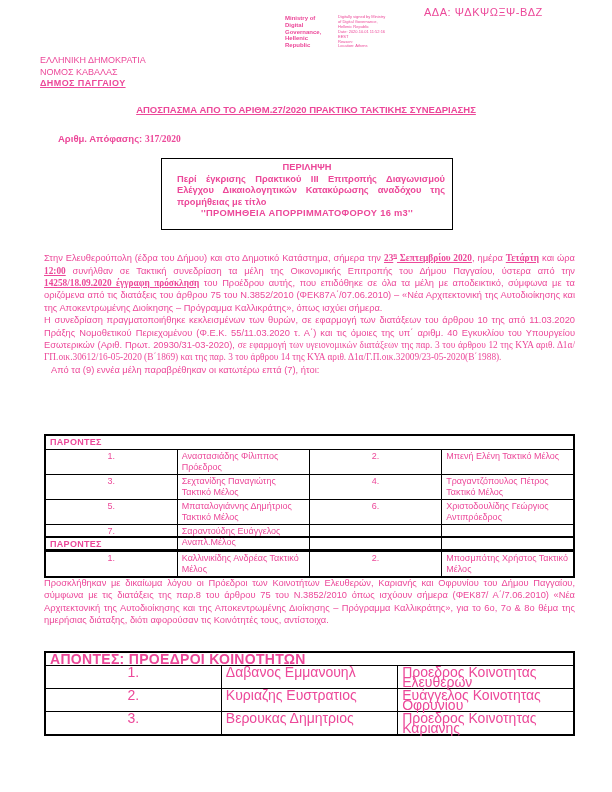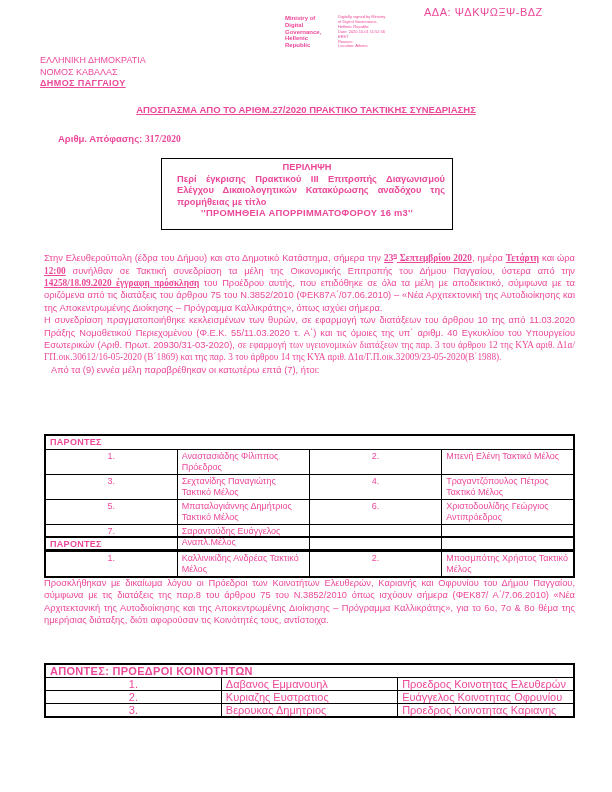--- a/index.html
+++ b/index.html
@@ -36,21 +36,21 @@
   .main-text sup { font-size:6.5px; }
   .p3 { text-align:left; text-indent:7px; }
   
   table { border-collapse:collapse; table-layout:fixed; width:531px; font-size:9px; }
   table, .tbl-outer { border:2px solid #000; }
   td { border:1px solid #000; padding:1px 4px; vertical-align:top; line-height:11px; }
   td.ttl { font-weight:bold; letter-spacing:0.3px; }
   td.num { text-align:center; padding:1px 2px; }
   .tbl-parontes    { position:absolute; top:434px; left:44px;padding-left:44px; }
   .tbl-apontes     { position:absolute; top:536px; left:44px; }
-  .tbl-communities { position:absolute; top:651px; left:44px; font-size:11px;margin-top:12px; }
+  .tbl-communities { position:absolute; top:651px; left:44px; font-size:14px; }
   .tbl-communities td { line-height:10px; }
   
   .p4 { position:absolute; top:577px; left:44px; width:531px; font-size:9.3px;
         line-height:12.4px; text-align:justify; }
 </style>
 </head>
 <body>
 
 <div class="page">
 

